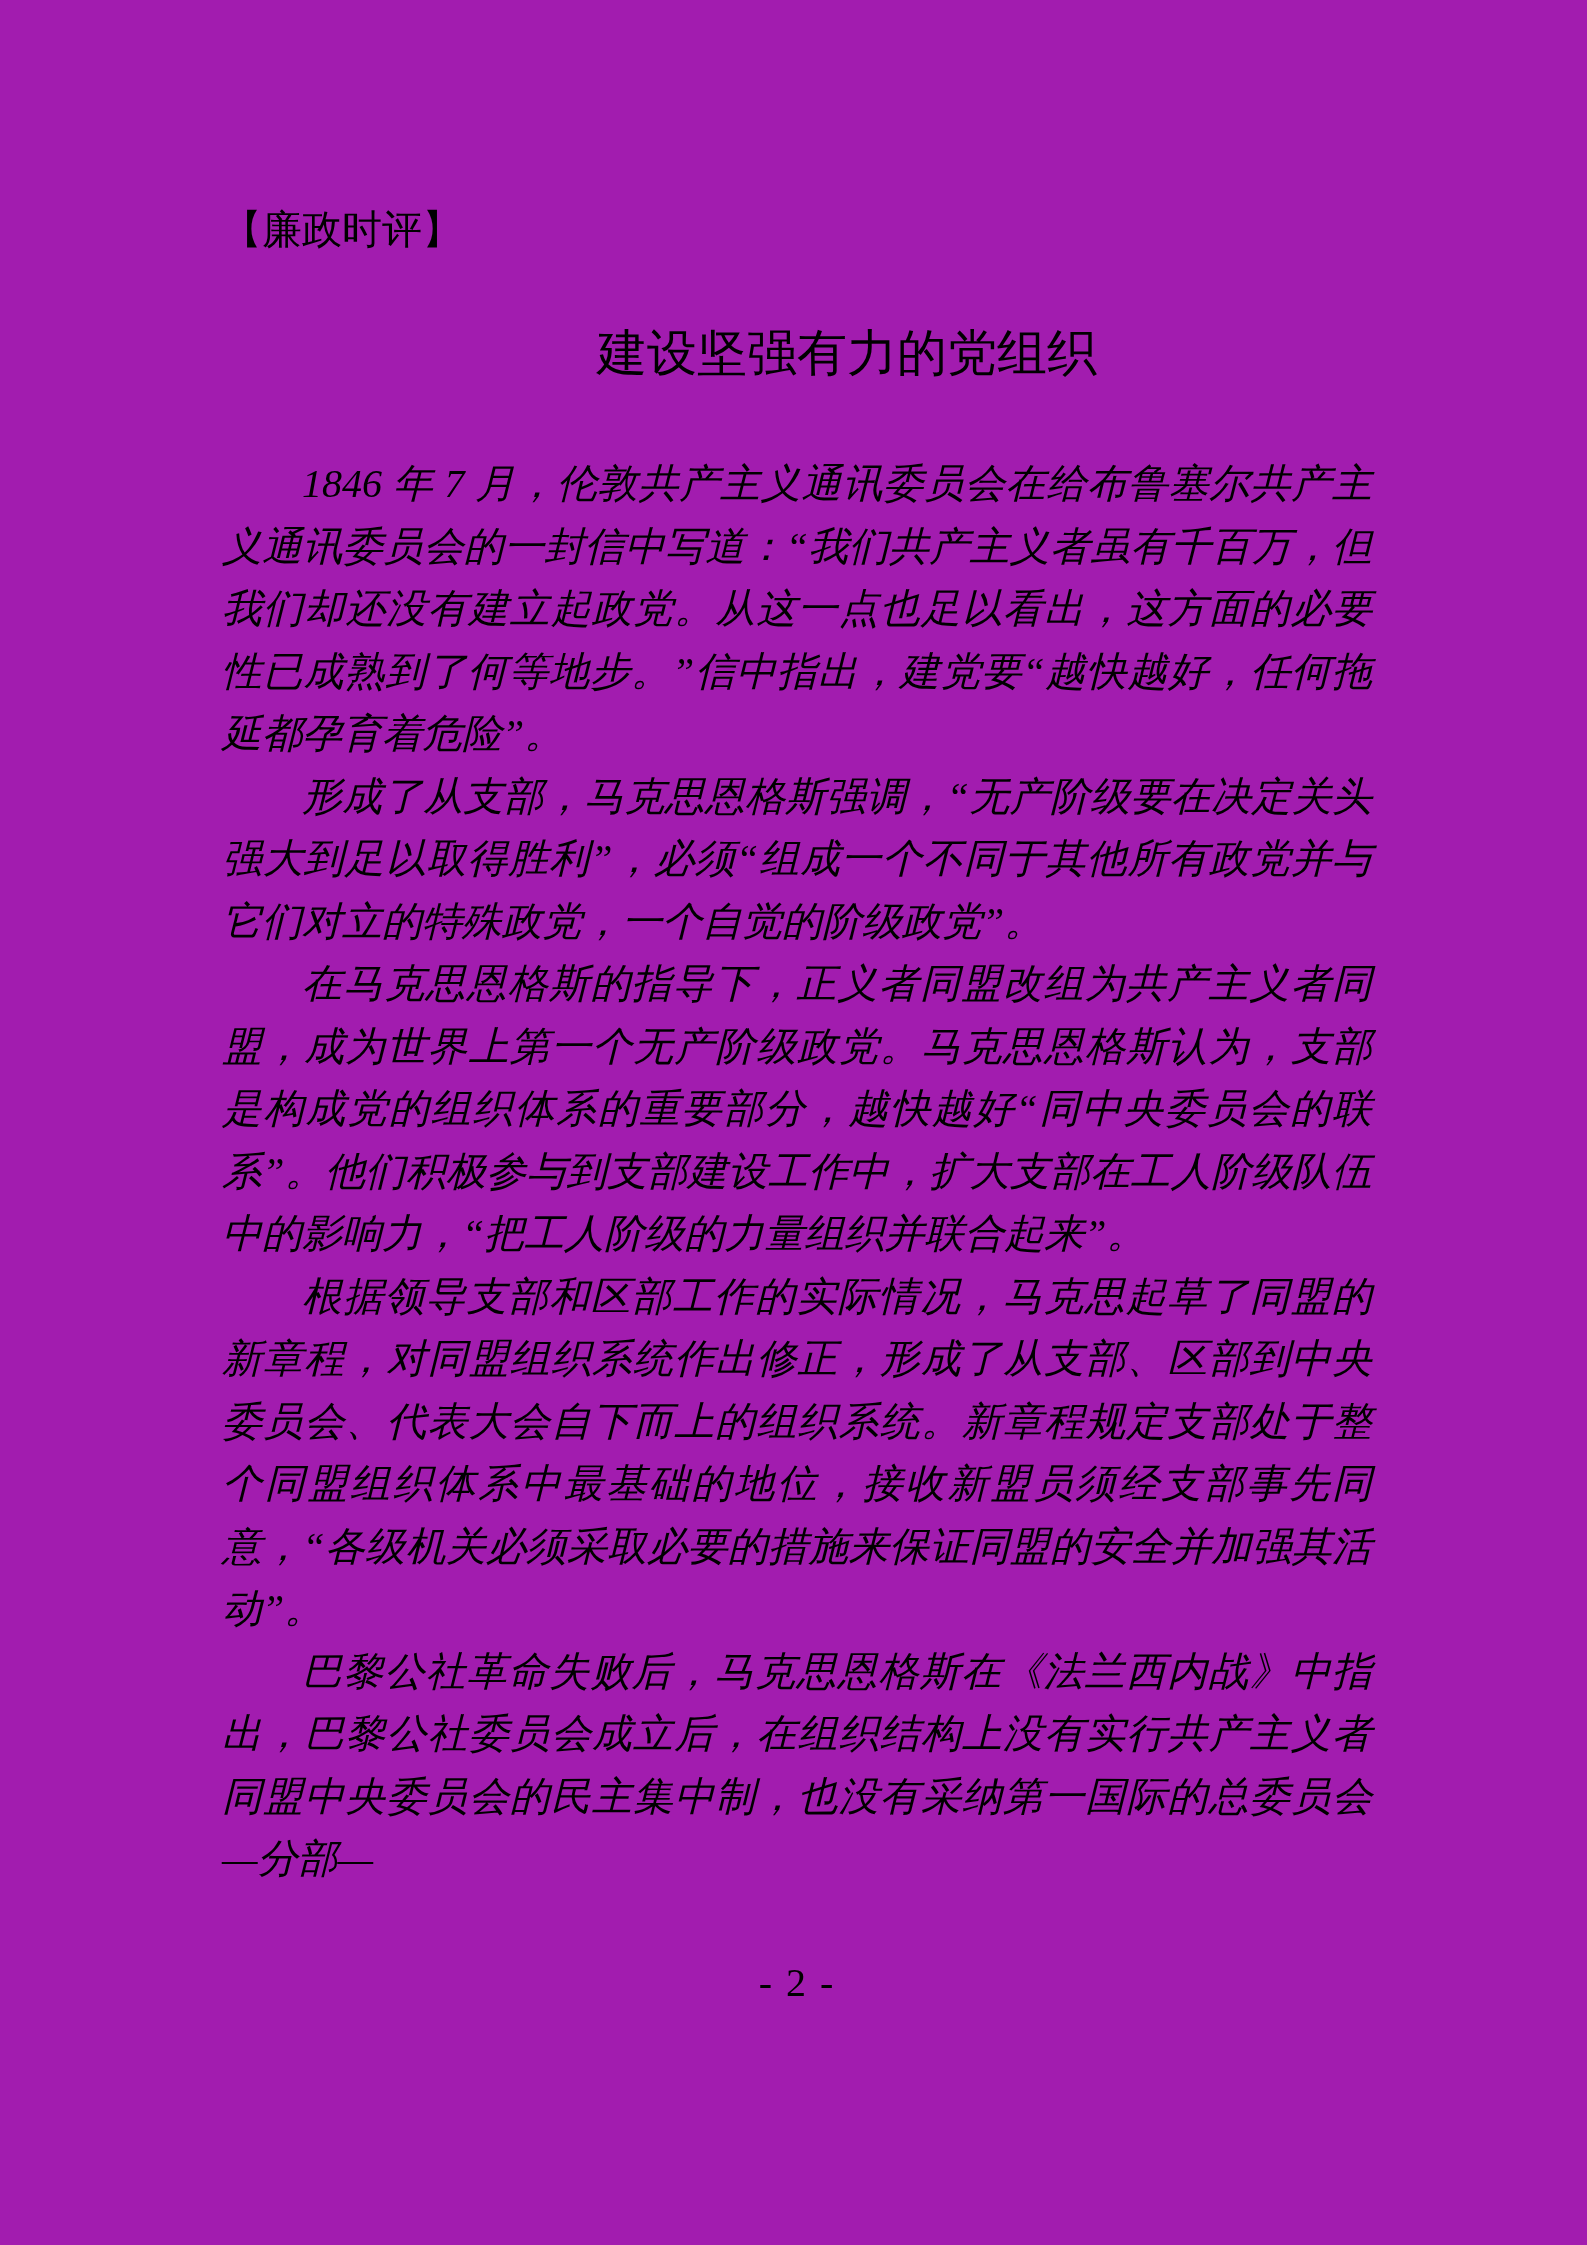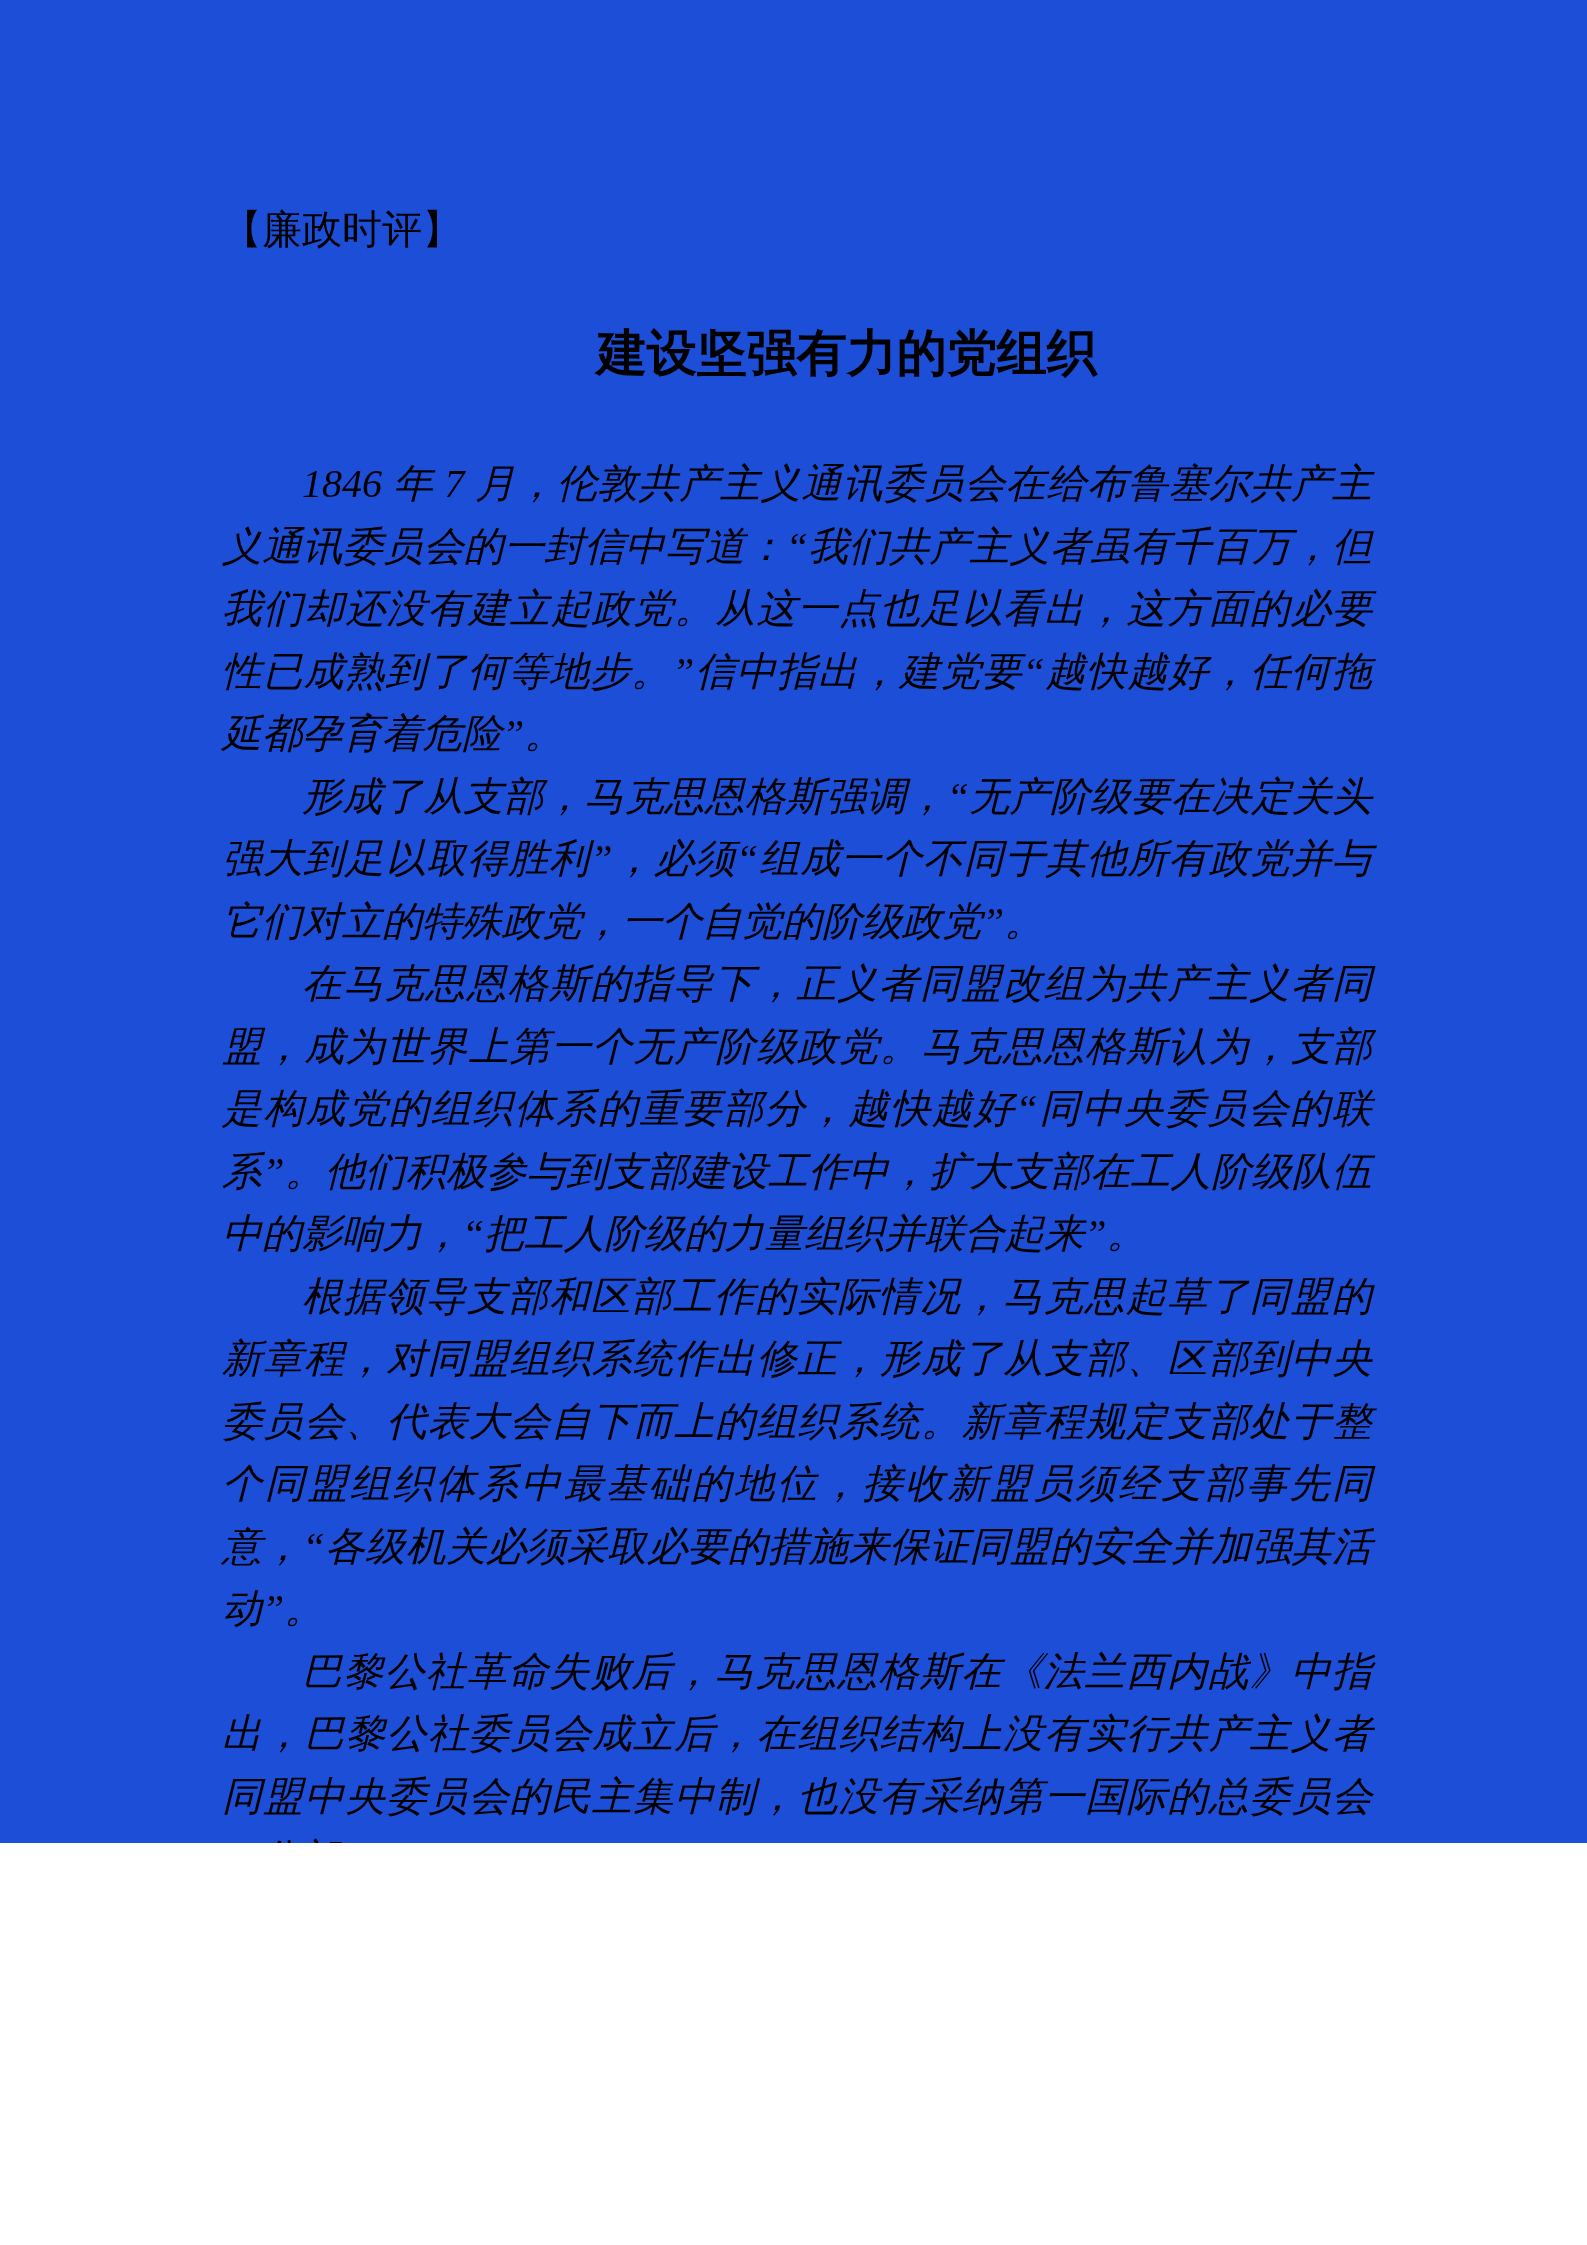--- a/index.html
+++ b/index.html
@@ -3,37 +3,37 @@
 <meta charset="utf-8">
 <style>
   html, body {
     margin: 0;
     padding: 0;
     background: #ffffff;
   }
   .page {
     position: relative;
     width: 1587px;
-    height: 1843px;
-    background: #1d4ed8;
+    height: 2245px;
+    background: #a21caf;
     color: #000000;
     box-sizing: border-box;
     padding: 198px 215px 0 222px;
     font-family: "Liberation Serif", "DejaVu Serif", serif;
     overflow: hidden;
   }
   .doc-header {
     font-size: 40px;
     line-height: 63px;
     text-align: left;
   }
   .doc-title {
     font-size: 50px;
     line-height: 70px;
-    font-weight: bold;
+    font-weight: normal;
     text-align: center;
     margin: 57px 0 0 100px; 
   }
   .doc-body {
     margin-top: 65px;
   }
   .doc-body p {
     margin: 0;
     font-size: 40px;
     line-height: 62.5px;

